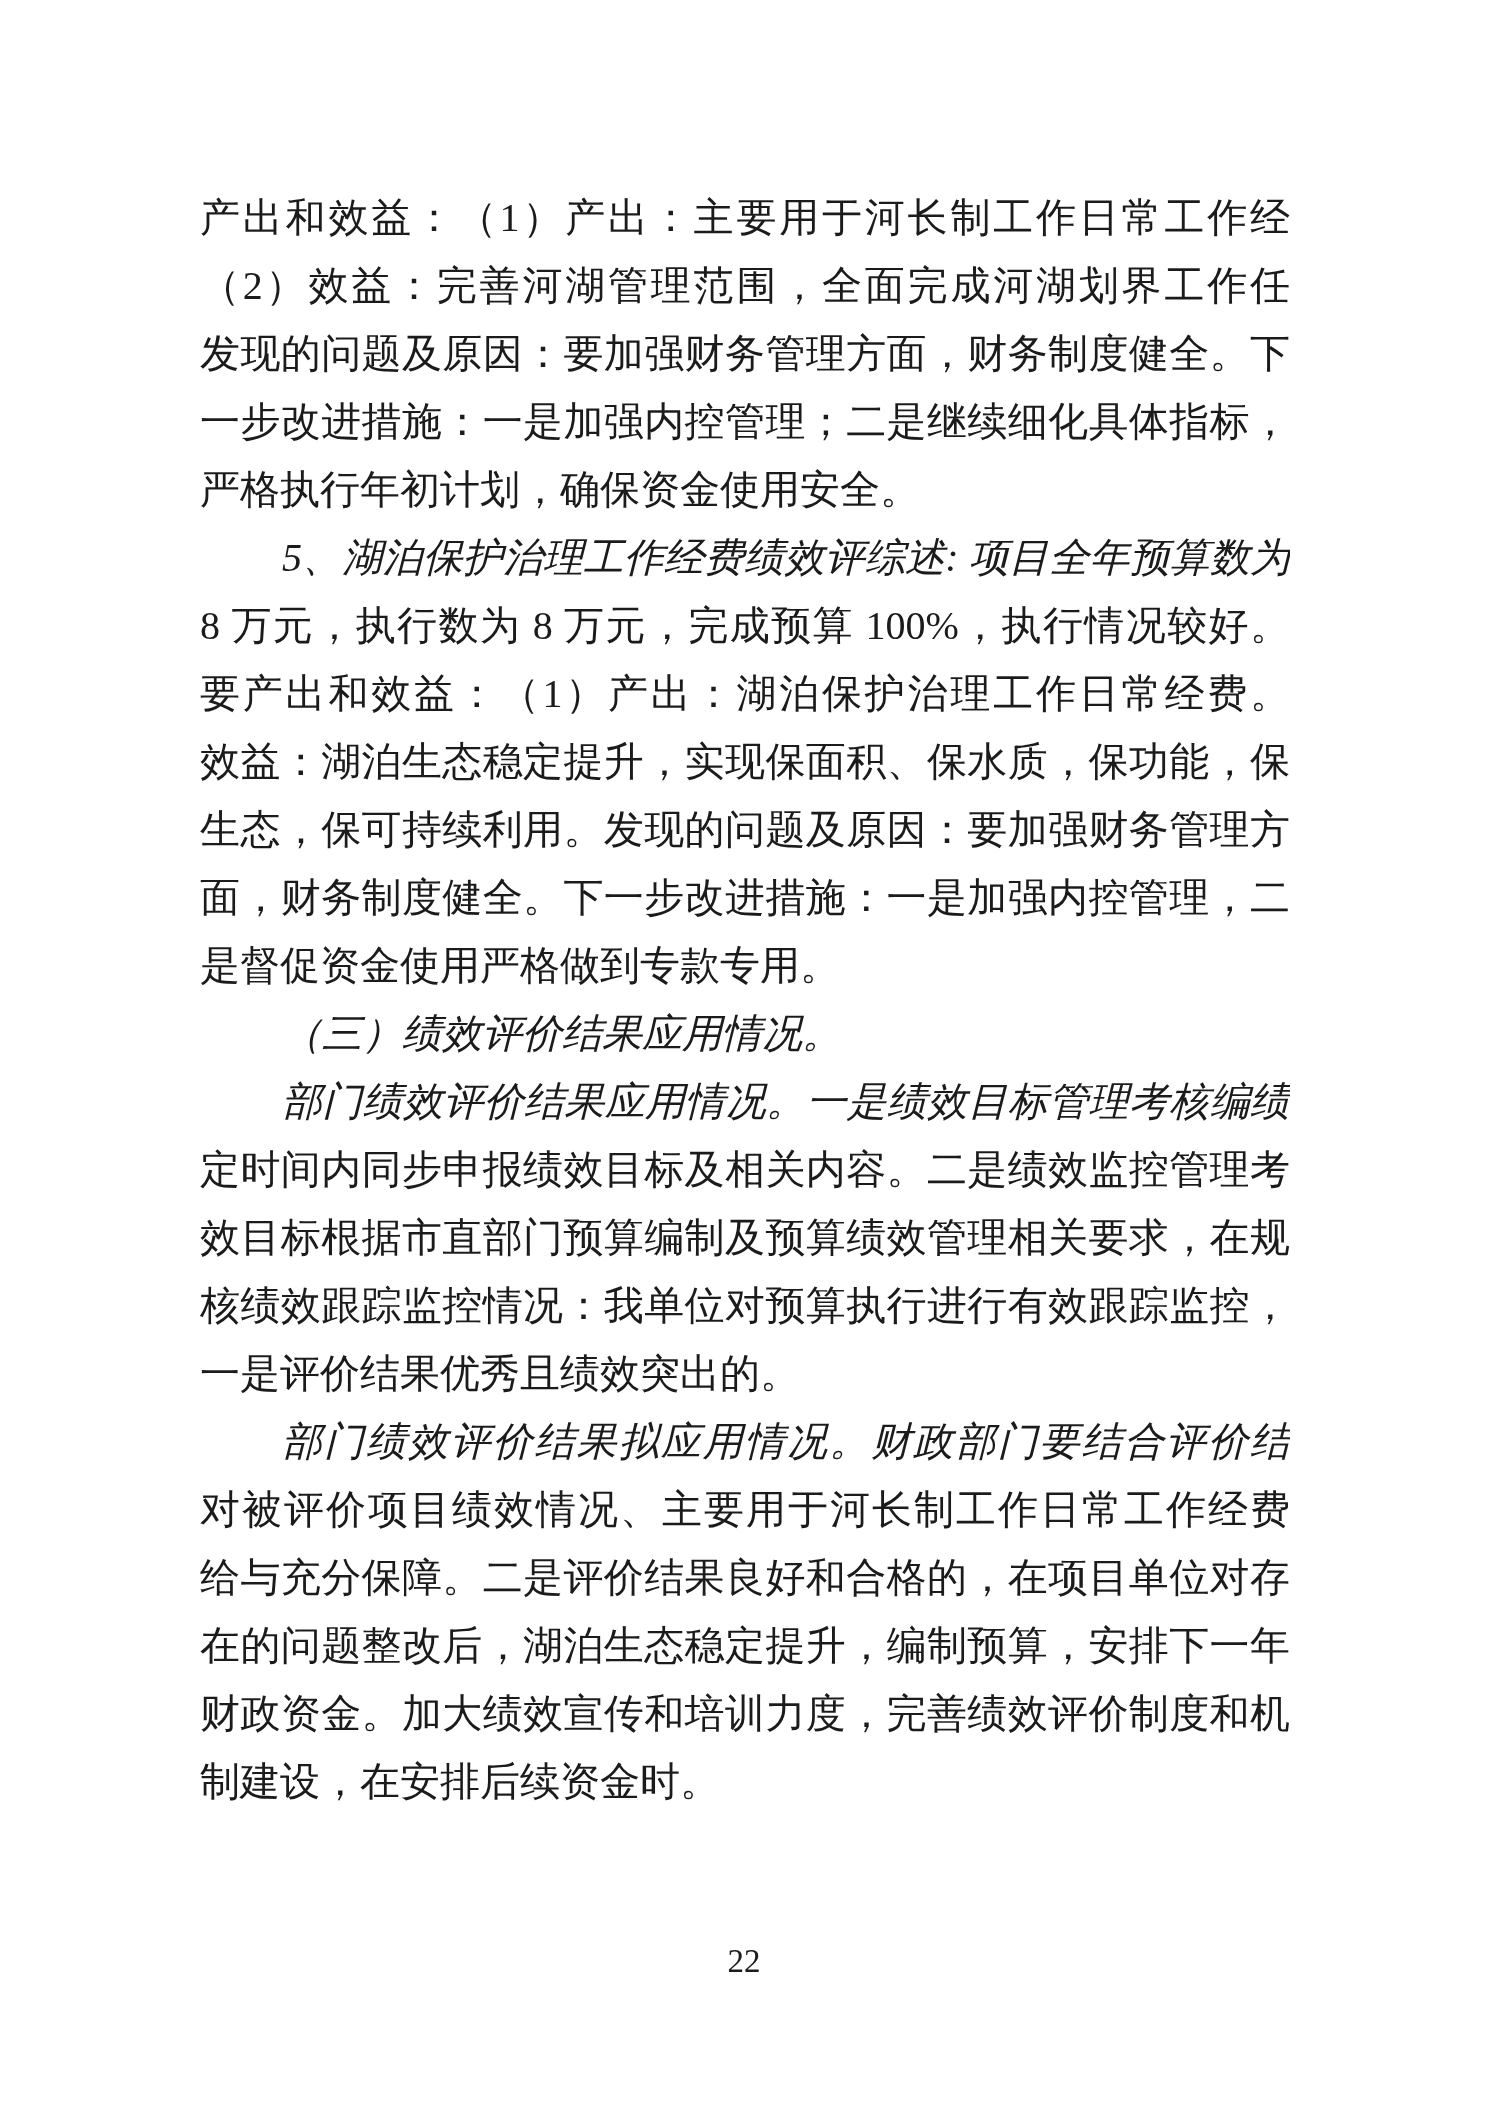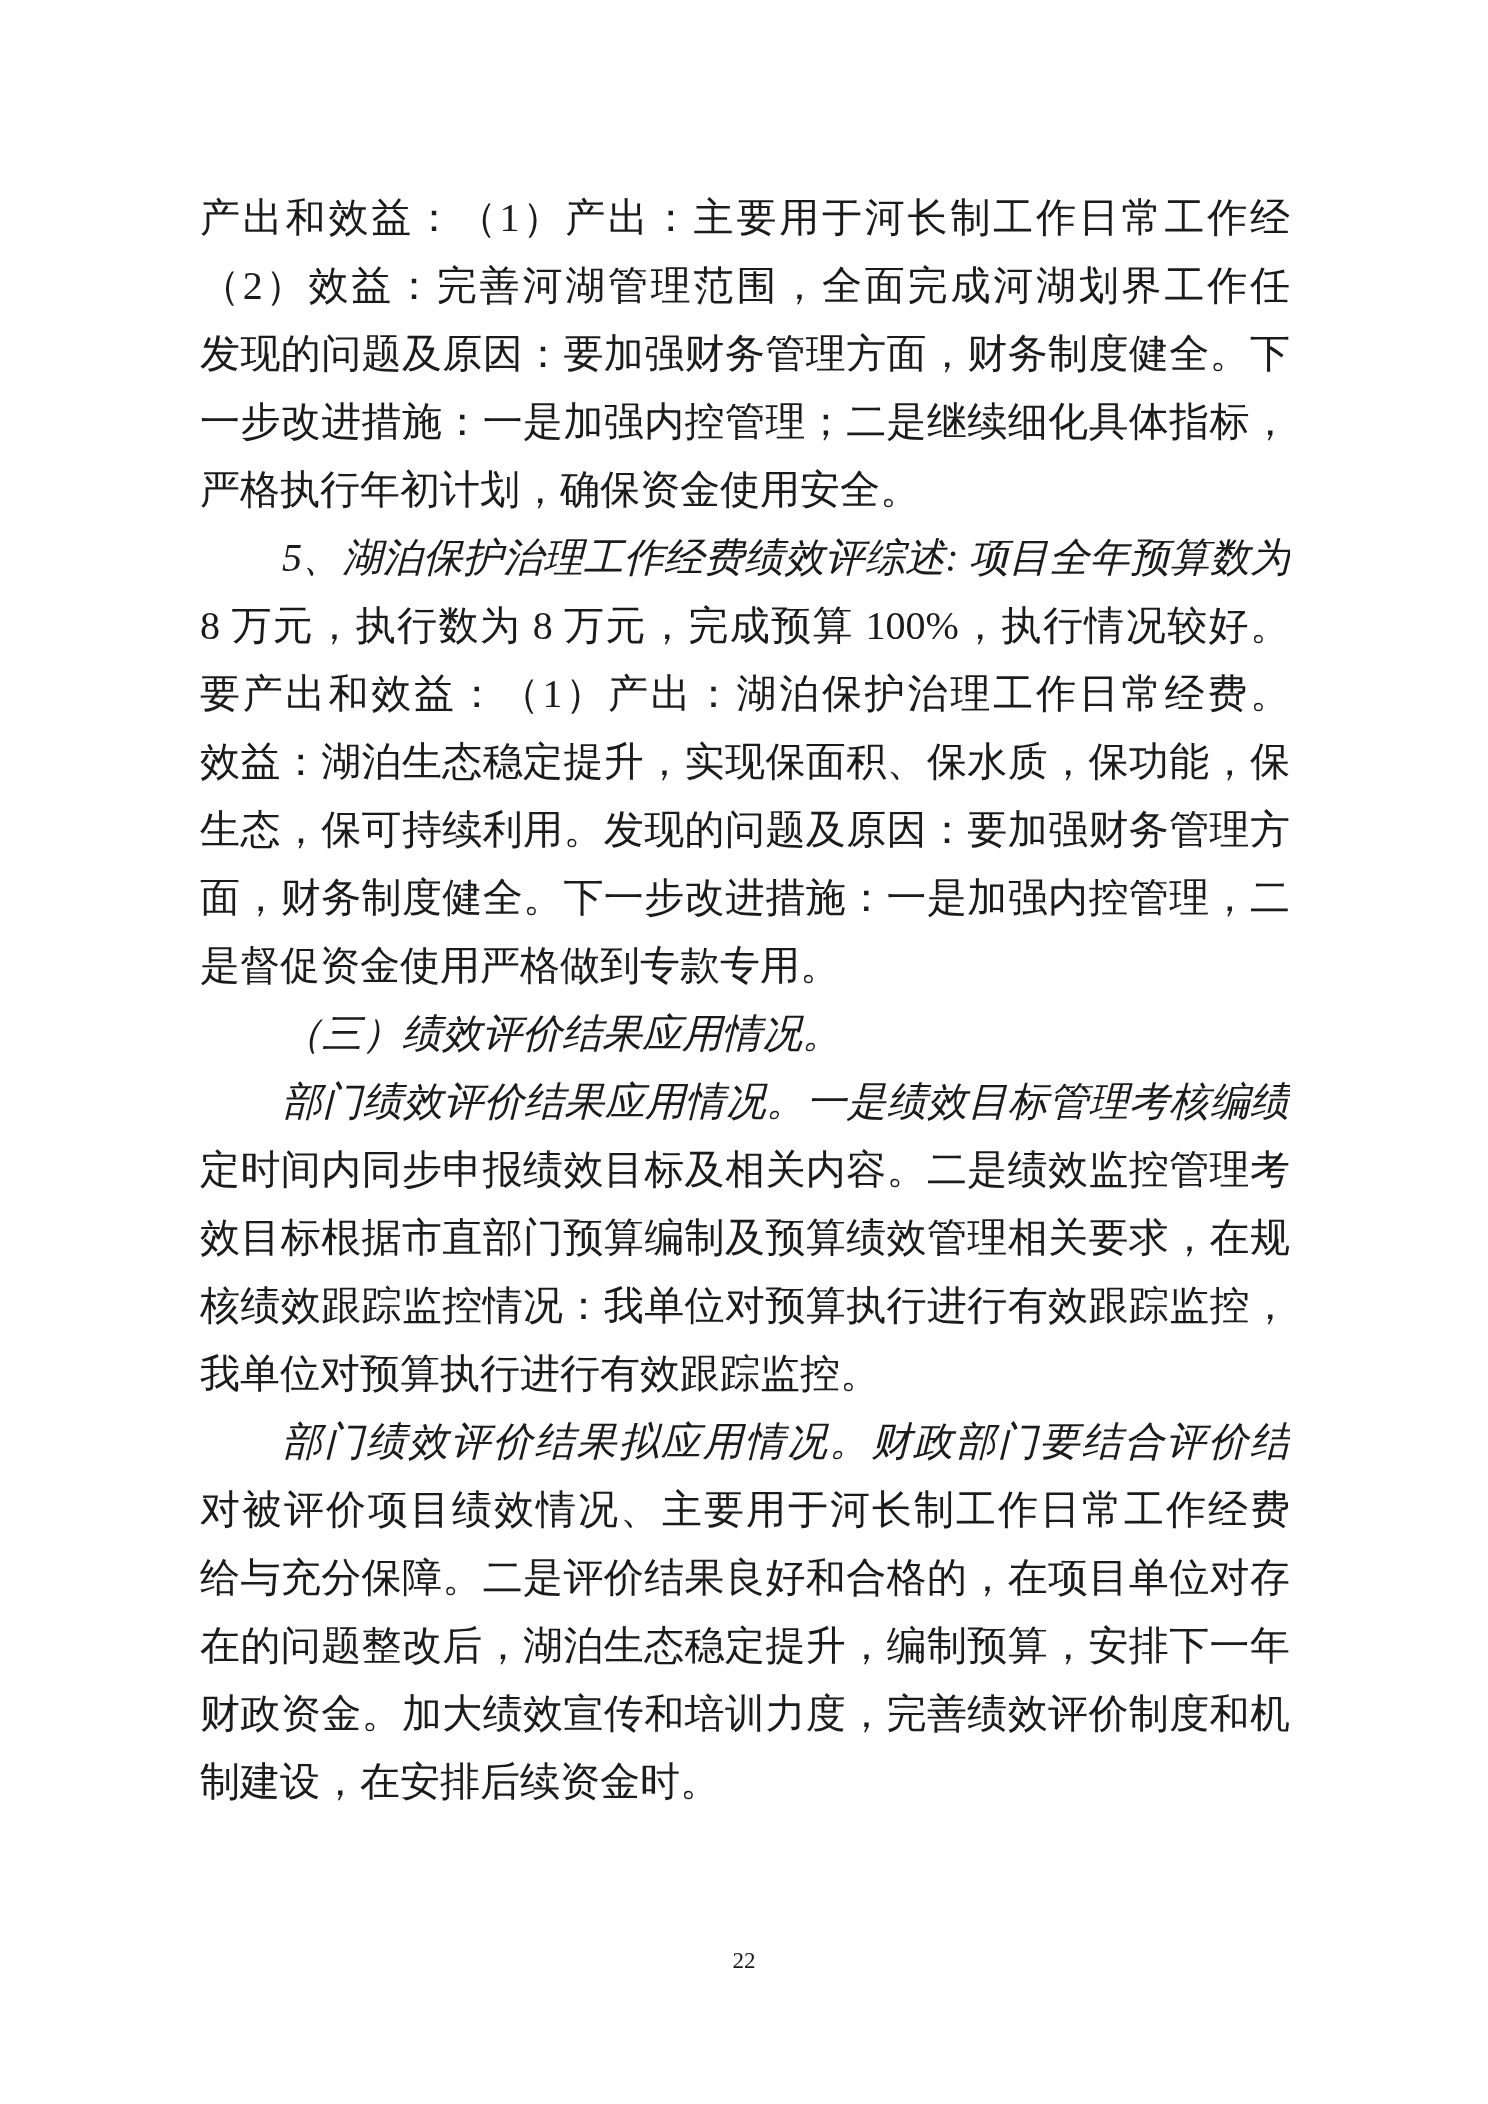--- a/index.html
+++ b/index.html
@@ -40,21 +40,21 @@
   .line.indent {
     text-indent: 82px;
     font-style: italic;
   }
   .page-number {
     position: absolute;
     top: 1944px;
     left: 0;
     width: 100%;
     text-align: center;
-    font-size: 23px;
+    font-size: 33px;
     line-height: 34px;
     color: #1b1b1b;
   }
 </style>
 </head>
 <body>
 
 <div class="page" style="background: rgb(255, 255, 255); color: rgb(27, 27, 27);">
   <div class="text-block">
       <div class="paragraph">
@@ -74,21 +74,21 @@
         <div class="line short">是督促资金使用严格做到专款专用。</div>
       </div>
       <div class="paragraph">
         <div class="line short indent">（三）绩效评价结果应用情况。</div>
       </div>
       <div class="paragraph">
         <div class="line full indent">部门绩效评价结果应用情况。一是绩效目标管理考核编绩</div>
         <div class="line full">定时间内同步申报绩效目标及相关内容。二是绩效监控管理考</div>
         <div class="line full">效目标根据市直部门预算编制及预算绩效管理相关要求，在规</div>
         <div class="line full">核绩效跟踪监控情况：我单位对预算执行进行有效跟踪监控，</div>
-        <div class="line short">我单位对预算执行进行有效跟踪监控。</div>
+        <div class="line short">一是评价结果优秀且绩效突出的。</div>
       </div>
       <div class="paragraph">
         <div class="line full indent">部门绩效评价结果拟应用情况。财政部门要结合评价结果，</div>
         <div class="line full">对被评价项目绩效情况、主要用于河长制工作日常工作经费</div>
         <div class="line full">给与充分保障。二是评价结果良好和合格的，在项目单位对存</div>
         <div class="line full">在的问题整改后，湖泊生态稳定提升，编制预算，安排下一年度</div>
         <div class="line full">财政资金。加大绩效宣传和培训力度，完善绩效评价制度和机</div>
         <div class="line short">制建设，在安排后续资金时。</div>
       </div>
     </div>

